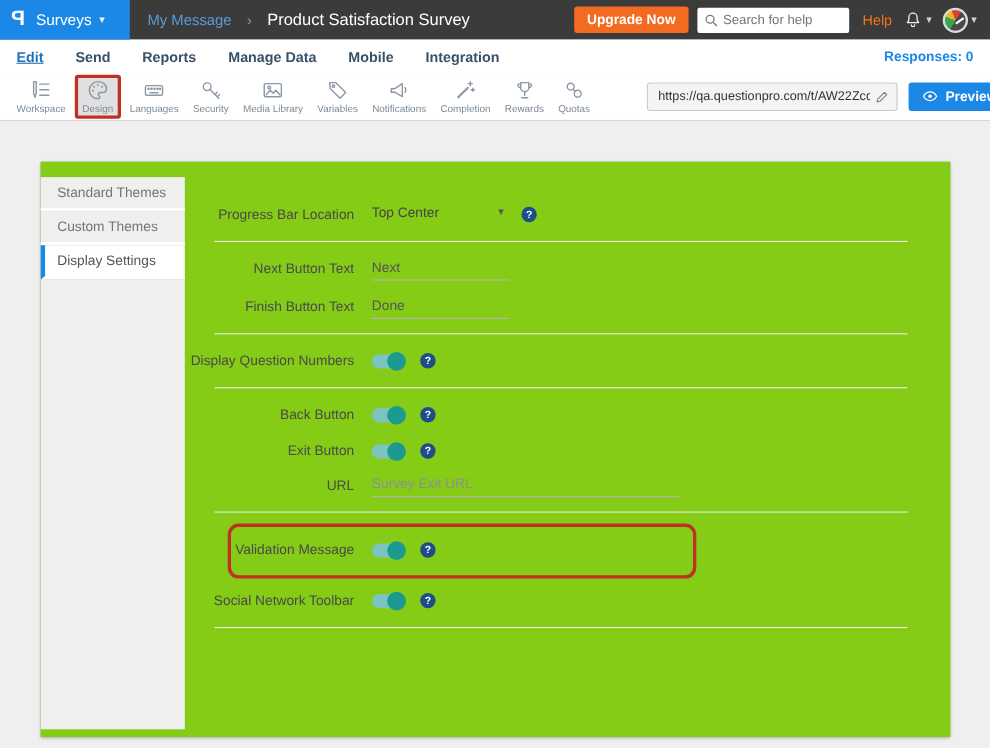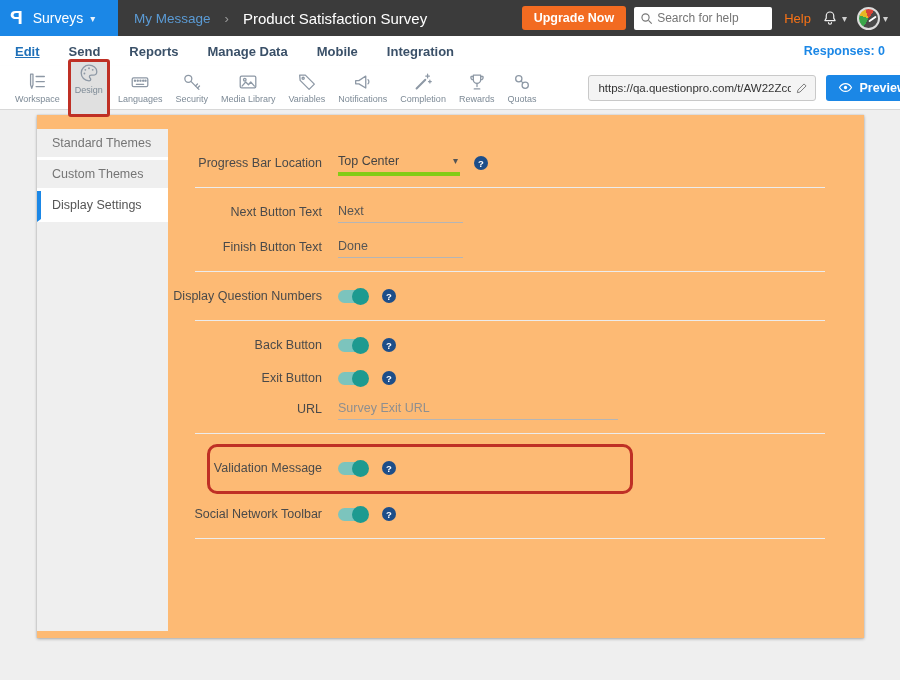--- a/index.html
+++ b/index.html
@@ -30,30 +30,30 @@
   .navrow { height: 30px; background: #fff; display: flex; align-items: center; padding: 0 15px; }
   .navrow .nav-item { font-size: 13px; font-weight: bold; color: #3a5068; margin-right: 29px; cursor: pointer; text-decoration: none; }
   .navrow .nav-item.active { color: #1f70b8; text-decoration: underline; }
   .responses { margin-left: auto; color: #1b87e6; font-size: 12.5px; font-weight: bold; }
 
   
   .toolbar { height: 44px; background: #fff; border-bottom: 1px solid #d8d8d8; box-shadow: 0 1px 2px rgba(0,0,0,.08); display: flex; align-items: center; padding-left: 10px; }
   .tool { display: flex; flex-direction: column; align-items: center; justify-content: center; padding: 2px 5px; margin-right: 3px; cursor: pointer; }
   .tool svg { stroke: #8d98a5; fill: none; stroke-width: 1.4; stroke-linecap: round; stroke-linejoin: round; }
   .tool .tlabel { font-size: 9px; color: #7d8a96; margin-top: 1px; white-space: nowrap; }
-  .tool.selected { background: #e0e0e0; border: 3px solid #bf3025; border-radius: 3px; padding: 0 4px 19px; }
+  .tool.selected { background: #e0e0e0; border: 3px solid #bf3025; border-radius: 3px; padding: 0 4px 1px; }
   .url-group { margin-left: 44px; width: 228px; height: 26px; background: #f4f4f4; border: 1px solid #c9c9c9; border-radius: 3px; display: flex; align-items: center; padding: 0 6px 0 9px; }
   .url-text { font-size: 11.5px; color: #333; white-space: nowrap; overflow: hidden; flex: 1; }
   .url-edit { flex-shrink: 0; margin-left: 4px; cursor: pointer; display:flex; align-items:center; }
   .preview-btn { margin-left: 10px; height: 26px; background: #1b87e6; color: #fff; border: none; border-radius: 3px; font-size: 12.5px; font-weight: bold; padding: 0 12px; display: flex; align-items: center; cursor: pointer; font-family: inherit; }
   .preview-btn svg { margin-right: 6px; }
 
   
   .page { height: 569px; background: #efefef; padding-top: 5px; }
-  .card { margin-left: 37px; width: 827px; height: 523px; background: #fdba74; box-shadow: 0 1px 3px rgba(0,0,0,.28), 0 0 1px rgba(0,0,0,.2); display: flex; }
+  .card { margin-left: 37px; width: 827px; height: 523px; background: #84cc16; box-shadow: 0 1px 3px rgba(0,0,0,.28), 0 0 1px rgba(0,0,0,.2); display: flex; margin-top: 32px; }
 
   
   .side { width: 131px; flex-shrink: 0; display: flex; flex-direction: column; padding-top: 14px; }
   .side-item { height: 31px; background: #efefef; border-bottom: 3px solid #fff; display: flex; align-items: center; padding-left: 15px; font-size: 12.5px; color: #757575; cursor: pointer; white-space: nowrap; }
   .side-item.selected { background: #fff; border-left: 4px solid #1b87e6; padding-left: 11px; color: #555; }
   .side-fill { flex: 1; background: #efefef; margin-bottom: 7px; }
 
   
   .formarea { flex: 1; padding: 34px 20px 0 0; font-size: 12.5px; color: #4a4a4a; }
   .frow { display: flex; align-items: center; min-height: 28px; }

